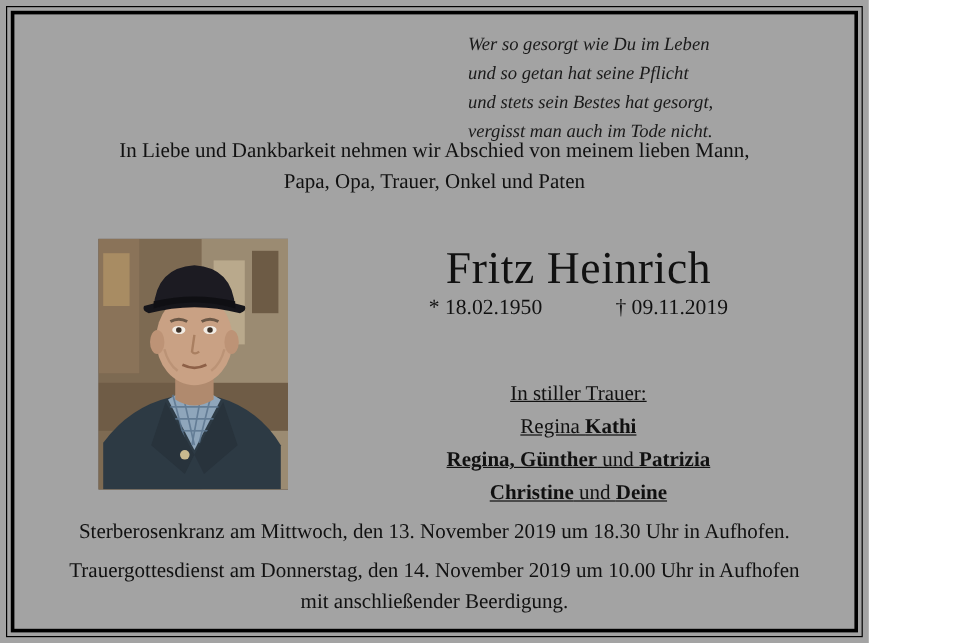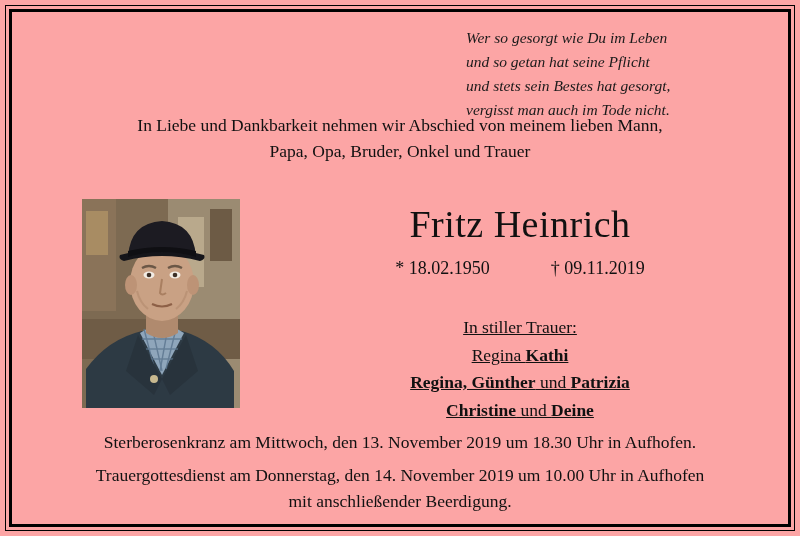--- a/index.html
+++ b/index.html
@@ -2,23 +2,23 @@
 <html><head>
 <meta charset="utf-8">
 <style>
   html, body {
     margin: 0;
     padding: 0;
     background: #ffffff;
   }
   #page {
     position: relative;
-    width: 800px;
+    width: 724px;
     height: 536px;
-    background: #fca5a5;
+    background: #a3a3a3;
     font-family: "Liberation Serif", serif;
     color: #111111;
     overflow: hidden;
   }
   
   #frame-outer {
     position: absolute;
     left: 5px;
     top: 5px;
     right: 5px;
@@ -93,21 +93,21 @@
     top: 190px;
     text-align: center;
     font-size: 38px;
     letter-spacing: 0.5px;
     line-height: 1.1;
   }
   .dates {
     position: absolute;
     left: 250px;
     right: 10px;
-    top: 244px;
+    top: 232px;
     text-align: center;
     font-size: 18px;
   }
   .dates .birth { display: inline-block; }
   .dates .gap { display: inline-block; width: 52px; }
   .dates .death { display: inline-block; }
 
   
   .mourners {
     position: absolute;
@@ -145,21 +145,21 @@
 
     <div class="verse">
       <div>Wer so gesorgt wie Du im Leben</div>
       <div>und so getan hat seine Pflicht</div>
       <div>und stets sein Bestes hat gesorgt,</div>
       <div>vergisst man auch im Tode nicht.</div>
     </div>
 
     <div class="intro">
       <div>In Liebe und Dankbarkeit nehmen wir Abschied von meinem lieben Mann,</div>
-      <div>Papa, Opa, Bruder, Onkel und Trauer</div>
+      <div>Papa, Opa, Trauer, Onkel und Paten</div>
     </div>
 
     <div class="photo-wrap">
       <svg width="158" height="209" viewBox="0 0 158 209">
 
         <rect x="0" y="0" width="158" height="209" fill="#7d6a52"></rect>
         <rect x="86" y="0" width="72" height="209" fill="#9b8b72"></rect>
         <rect x="96" y="18" width="26" height="70" fill="#b9a98c"></rect>
         <rect x="128" y="10" width="22" height="52" fill="#6d5b45"></rect>
         <rect x="0" y="0" width="34" height="112" fill="#8a7359"></rect>

